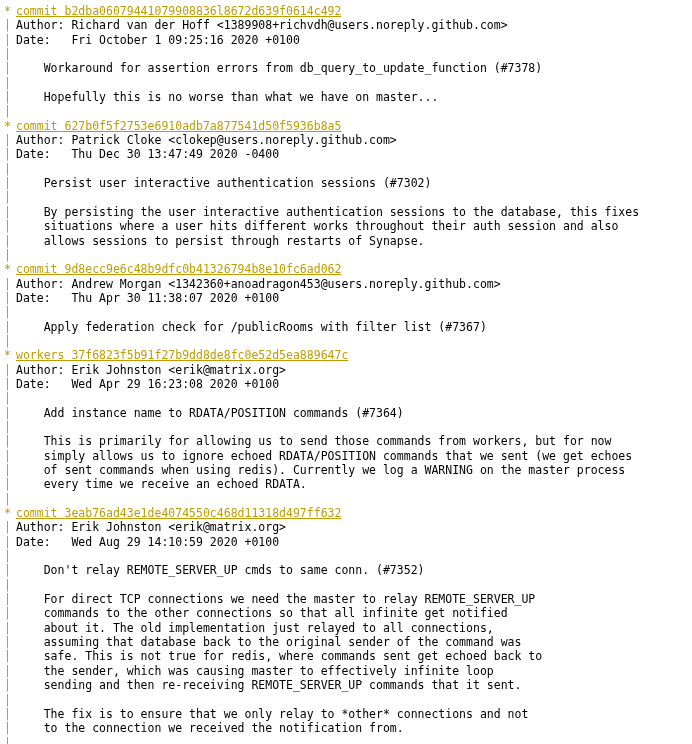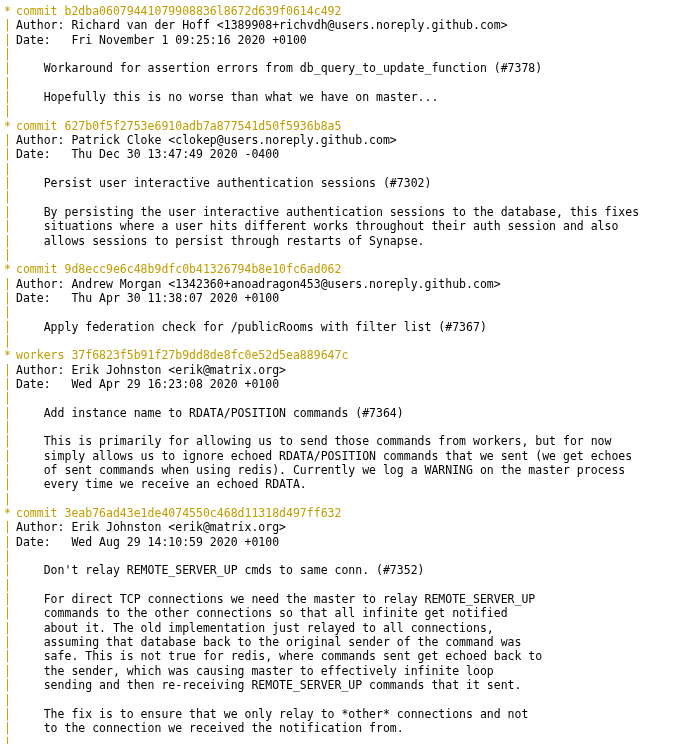--- a/index.html
+++ b/index.html
@@ -32,30 +32,30 @@
     box-sizing: border-box;
     white-space: pre;
   }
   .graph .star { color: #c19c00; }
   .graph .pipe { color: #c19c00; }
   .text {
     flex: 1 1 auto;
     white-space: pre;
     padding-left: 0;
   }
-  .c-commit { color: #c19c00; }
+  .c-commit { color: #c19c00; text-decoration: underline; }
   .c-plain  { color: #000000; }
 </style>
 </head>
 <body>
 
 <div id="log">
     <div class="row"><span class="graph"><span class="star">*</span></span><span class="text c-commit">commit b2dba06079441079908836l8672d639f0614c492</span></div>
     <div class="row"><span class="graph"><span class="pipe">|</span></span><span class="text c-plain">Author: Richard van der Hoff &lt;1389908+richvdh@users.noreply.github.com&gt;</span></div>
-    <div class="row"><span class="graph"><span class="pipe">|</span></span><span class="text c-plain">Date:   Fri November 1 09:25:16 2020 +0100</span></div>
+    <div class="row"><span class="graph"><span class="pipe">|</span></span><span class="text c-plain">Date:   Fri October 1 09:25:16 2020 +0100</span></div>
     <div class="row"><span class="graph"><span class="pipe">|</span></span><span class="text c-plain">&nbsp;</span></div>
     <div class="row"><span class="graph"><span class="pipe">|</span></span><span class="text c-plain">    Workaround for assertion errors from db_query_to_update_function (#7378)</span></div>
     <div class="row"><span class="graph"><span class="pipe">|</span></span><span class="text c-plain">&nbsp;</span></div>
     <div class="row"><span class="graph"><span class="pipe">|</span></span><span class="text c-plain">    Hopefully this is no worse than what we have on master...</span></div>
     <div class="row"><span class="graph"><span class="pipe">|</span></span><span class="text c-plain">&nbsp;</span></div>
     <div class="row"><span class="graph"><span class="star">*</span></span><span class="text c-commit">commit 627b0f5f2753e6910adb7a877541d50f5936b8a5</span></div>
     <div class="row"><span class="graph"><span class="pipe">|</span></span><span class="text c-plain">Author: Patrick Cloke &lt;clokep@users.noreply.github.com&gt;</span></div>
     <div class="row"><span class="graph"><span class="pipe">|</span></span><span class="text c-plain">Date:   Thu Dec 30 13:47:49 2020 -0400</span></div>
     <div class="row"><span class="graph"><span class="pipe">|</span></span><span class="text c-plain">&nbsp;</span></div>
     <div class="row"><span class="graph"><span class="pipe">|</span></span><span class="text c-plain">    Persist user interactive authentication sessions (#7302)</span></div>

